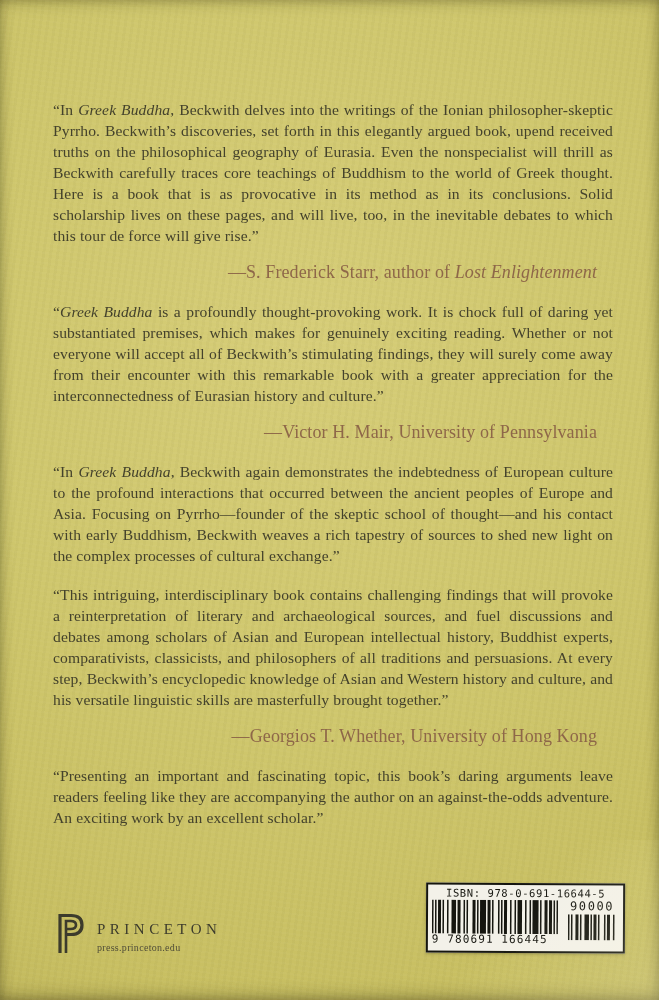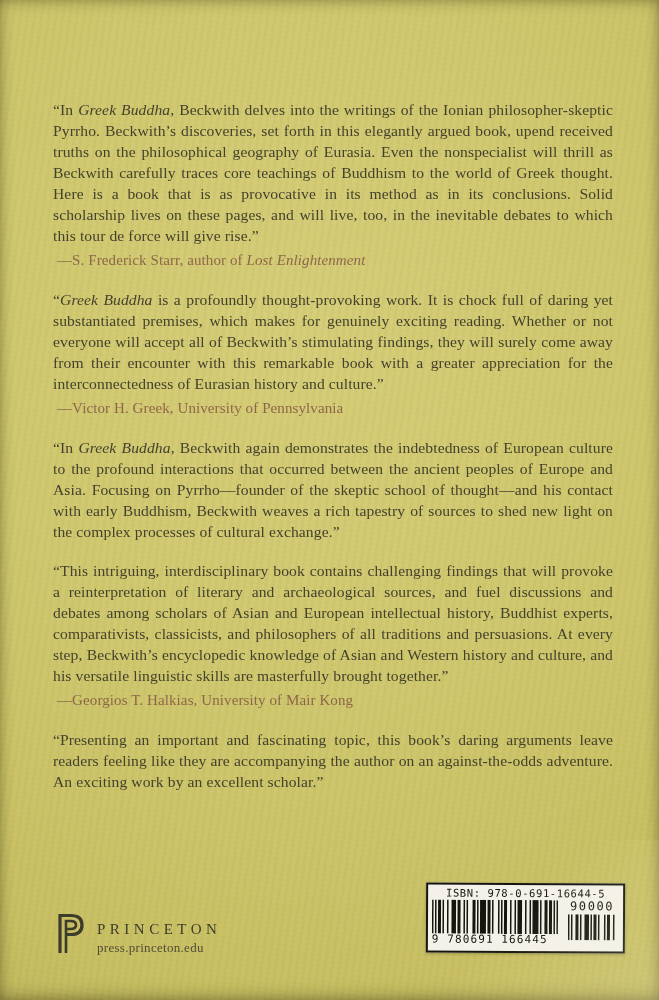--- a/index.html
+++ b/index.html
@@ -28,34 +28,34 @@
   }
 
   .blurbs{position:absolute;top:99px;left:53px;width:560px;}
   .blurb{margin:0 0 18px 0;}
   .quote{
     margin:0;font-size:15.6px;line-height:21px;
     text-align:justify;hyphens:auto;-webkit-hyphens:auto;
     color:#44422c;letter-spacing:.1px;
   }
   .attribution{
-    margin:4px;font-size:15px;line-height:21px;
-    text-align:left;color:#8e6749;letter-spacing:.1px;
+    margin:16px;font-size:18px;line-height:21px;
+    text-align:right;color:#8e6749;letter-spacing:.1px;
   }
 
   .publisher{position:absolute;left:54px;top:910px;display:flex;align-items:flex-end;}
   .p-logo{width:31px;height:42px;display:block;}
   .p-logo path{stroke:#3c3b2c;fill:none;}
   .pub-text{margin-left:12px;padding-top:12px;}
   .pub-name{
     font-size:15px;line-height:15px;letter-spacing:4.5px;
     color:#3c3b2c;white-space:nowrap;
   }
   .pub-url{
-    font-size:13px;line-height:13px;margin-top:4px;
+    font-size:10px;line-height:13px;margin-top:4px;
     color:#504d38;letter-spacing:.3px;white-space:nowrap;
   }
 
   .barcode-box{
     position:absolute;left:426px;top:883px;width:199px;height:70px;
     box-sizing:border-box;background:#f3f1e9;border:2px solid #15150f;
     padding:2px 4px 0 4px;transform:rotate(.3deg);
     box-shadow:0 1px 3px rgba(50,45,10,.35);
   }
   .isbn-line{
@@ -85,30 +85,30 @@
 <div class="page">
 
   <div class="blurbs" id="blurbs-container">
     <div class="blurb">
       <p class="quote"><span>“In </span><i>Greek Buddha</i><span>, Beckwith delves into the writings of the Ionian philosopher-skeptic Pyrrho. Beckwith’s discoveries, set forth in this elegantly argued book, upend received truths on the philosophical geography of Eurasia. Even the nonspecialist will thrill as Beckwith carefully traces core teachings of Buddhism to the world of Greek thought. Here is a book that is as provocative in its method as in its conclusions. Solid scholarship lives on these pages, and will live, too, in the inevitable debates to which this tour de force will give rise.”</span></p>
       <p class="attribution"><span>—S. Frederick Starr, author of </span><i>Lost Enlightenment</i></p>
     </div>
 
     <div class="blurb">
       <p class="quote"><span>“</span><i>Greek Buddha</i><span> is a profoundly thought-provoking work. It is chock full of daring yet substantiated premises, which makes for genuinely exciting reading. Whether or not everyone will accept all of Beckwith’s stimulating findings, they will surely come away from their encounter with this remarkable book with a greater appreciation for the interconnectedness of Eurasian history and culture.”</span></p>
-      <p class="attribution"><span>—Victor H. Greek, University of Pennsylvania</span></p>
+      <p class="attribution"><span>—Victor H. Mair, University of Pennsylvania</span></p>
     </div>
 
     <div class="blurb">
       <p class="quote"><span>“In </span><i>Greek Buddha</i><span>, Beckwith again demonstrates the indebtedness of European culture to the profound interactions that occurred between the ancient peoples of Europe and Asia. Focusing on Pyrrho—founder of the skeptic school of thought—and his contact with early Buddhism, Beckwith weaves a rich tapestry of sources to shed new light on the complex processes of cultural exchange.”</span></p>
     </div>
 
     <div class="blurb">
       <p class="quote"><span>“This intriguing, interdisciplinary book contains challenging findings that will provoke a reinterpretation of literary and archaeological sources, and fuel discussions and debates among scholars of Asian and European intellectual history, Buddhist experts, comparativists, classicists, and philosophers of all traditions and persuasions. At every step, Beckwith’s encyclopedic knowledge of Asian and Western history and culture, and his versatile linguistic skills are masterfully brought together.”</span></p>
-      <p class="attribution"><span>—Georgios T. Halkias, University of Mair Kong</span></p>
+      <p class="attribution"><span>—Georgios T. Whether, University of Hong Kong</span></p>
     </div>
 
     <div class="blurb">
       <p class="quote"><span>“Presenting an important and fascinating topic, this book’s daring arguments leave readers feeling like they are accompanying the author on an against-the-odds adventure. An exciting work by an excellent scholar.”</span></p>
     </div>
   </div>
 
   <div class="publisher">
     <svg class="p-logo" viewBox="0 0 31 42" aria-hidden="true">
       <path d="M6 41 V3.5 H17 Q28 3.5 28 13 Q28 22.5 17 22.5 H12" stroke-width="3.2"></path>

